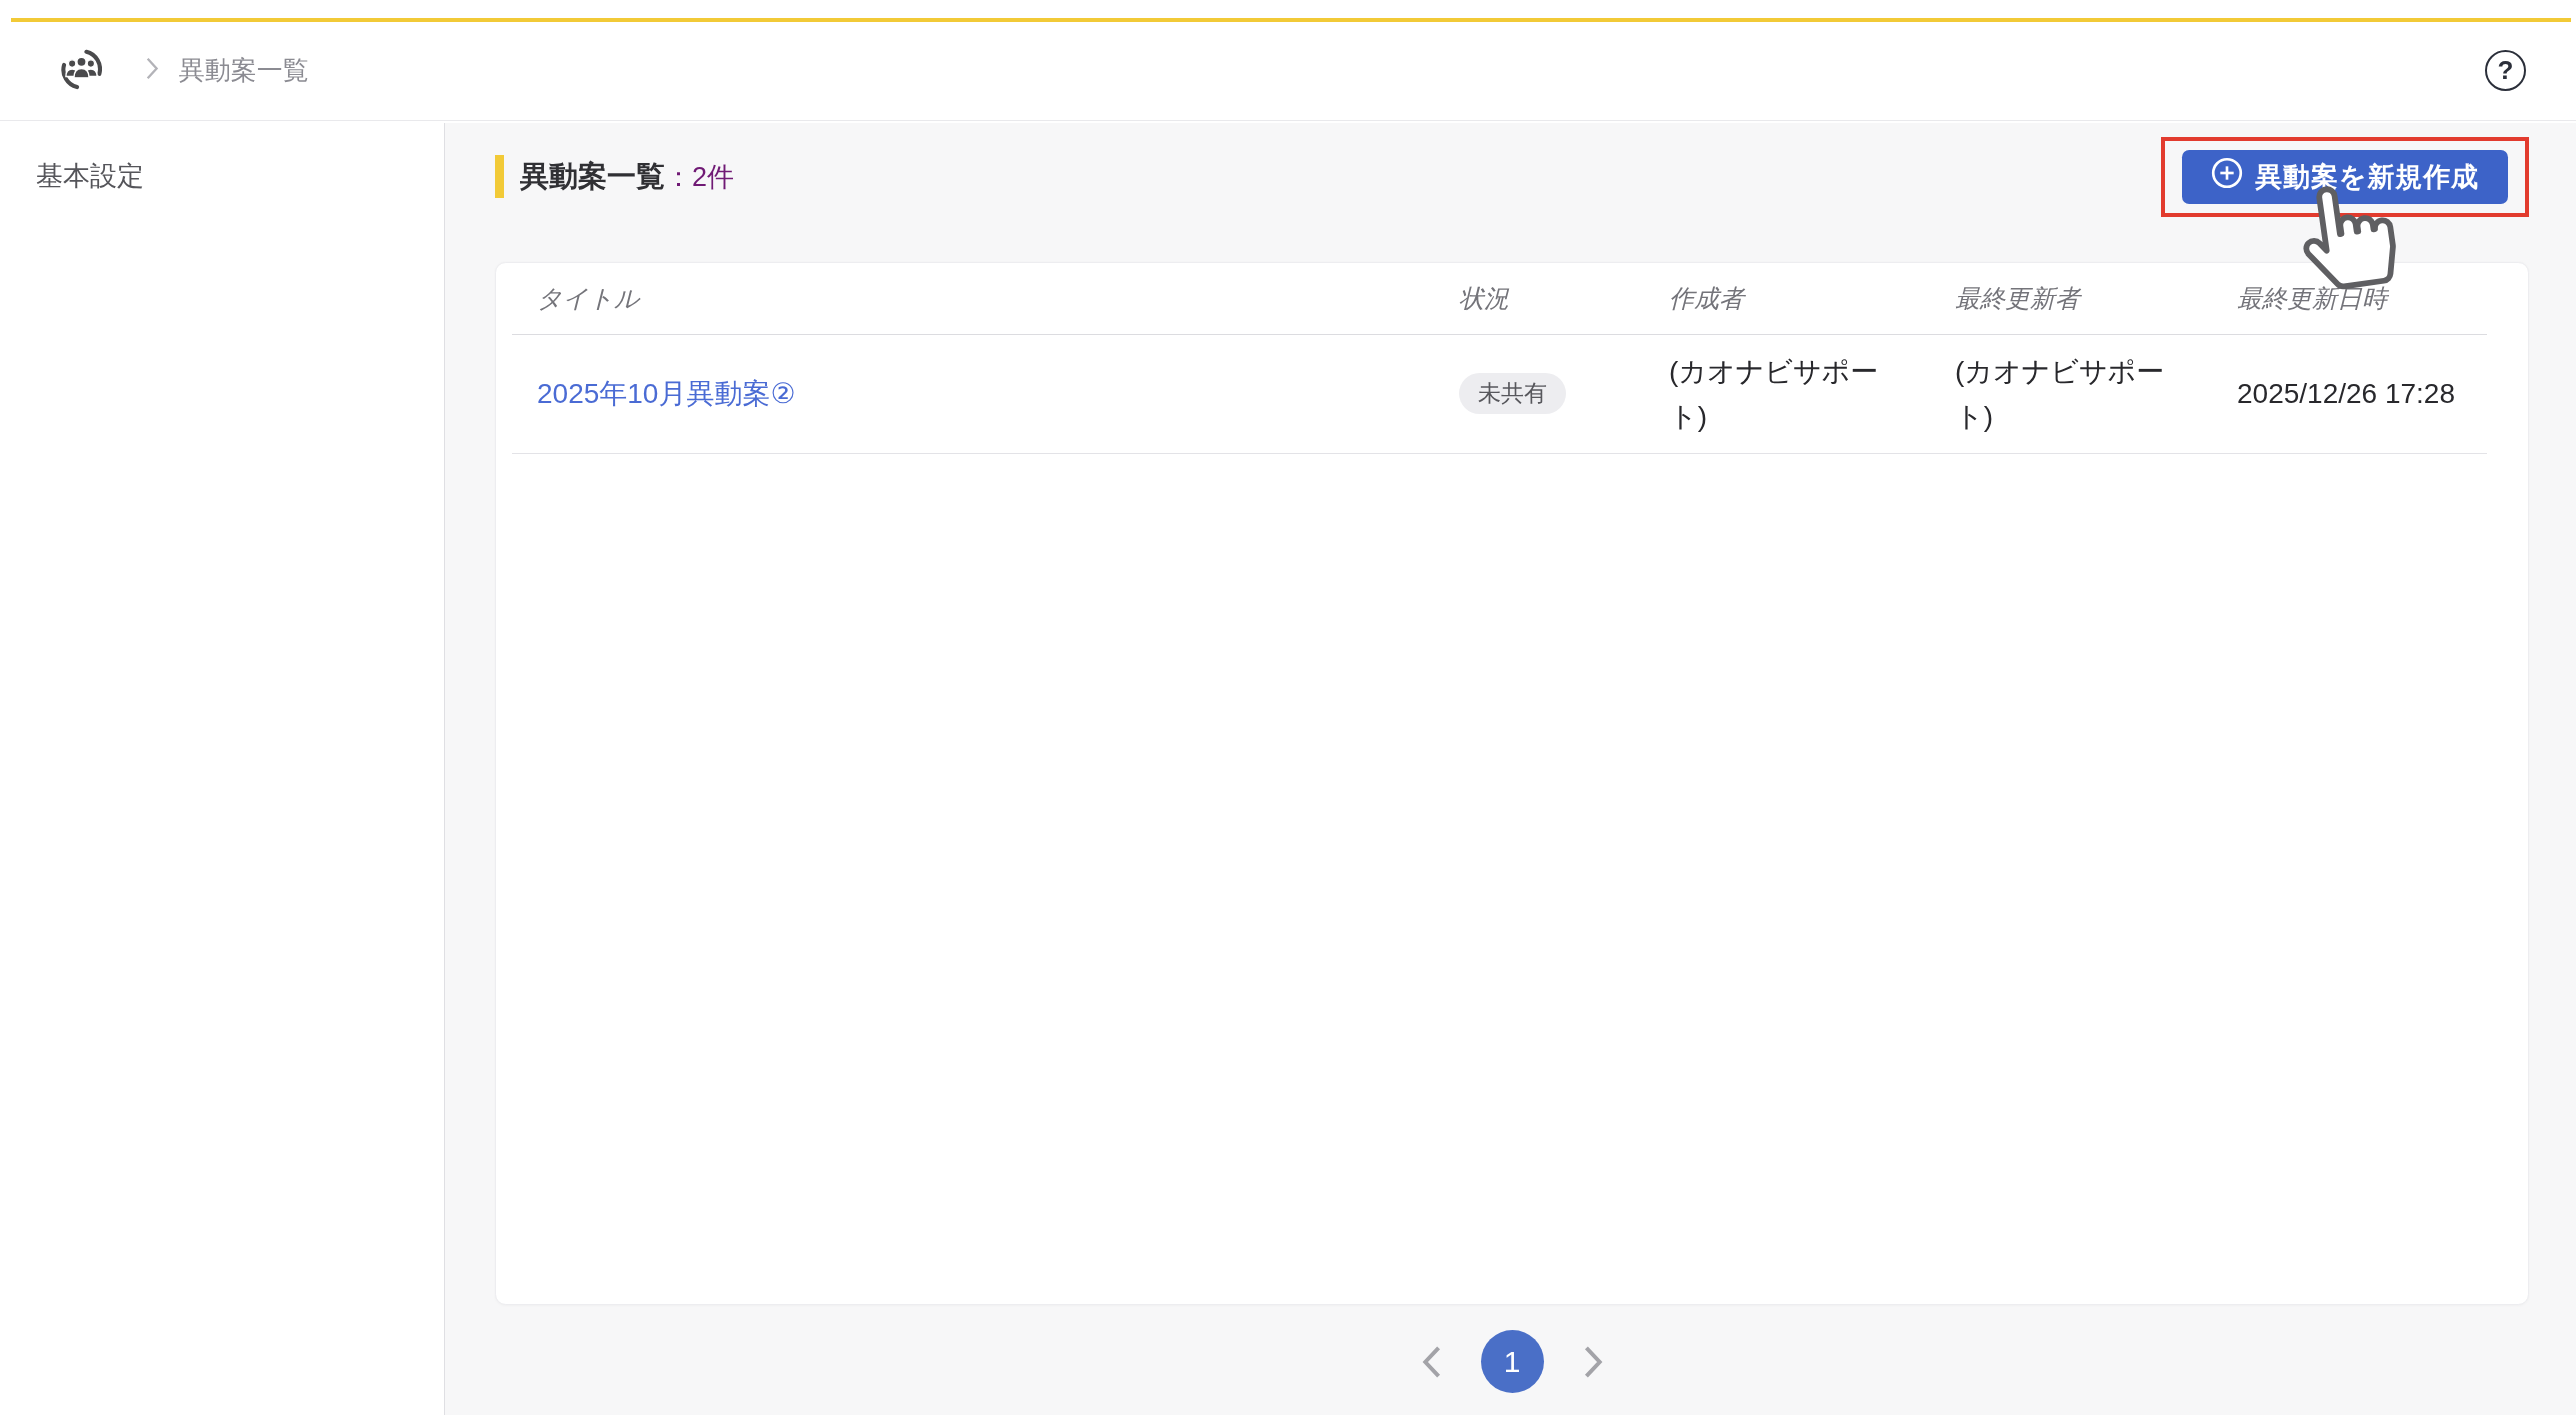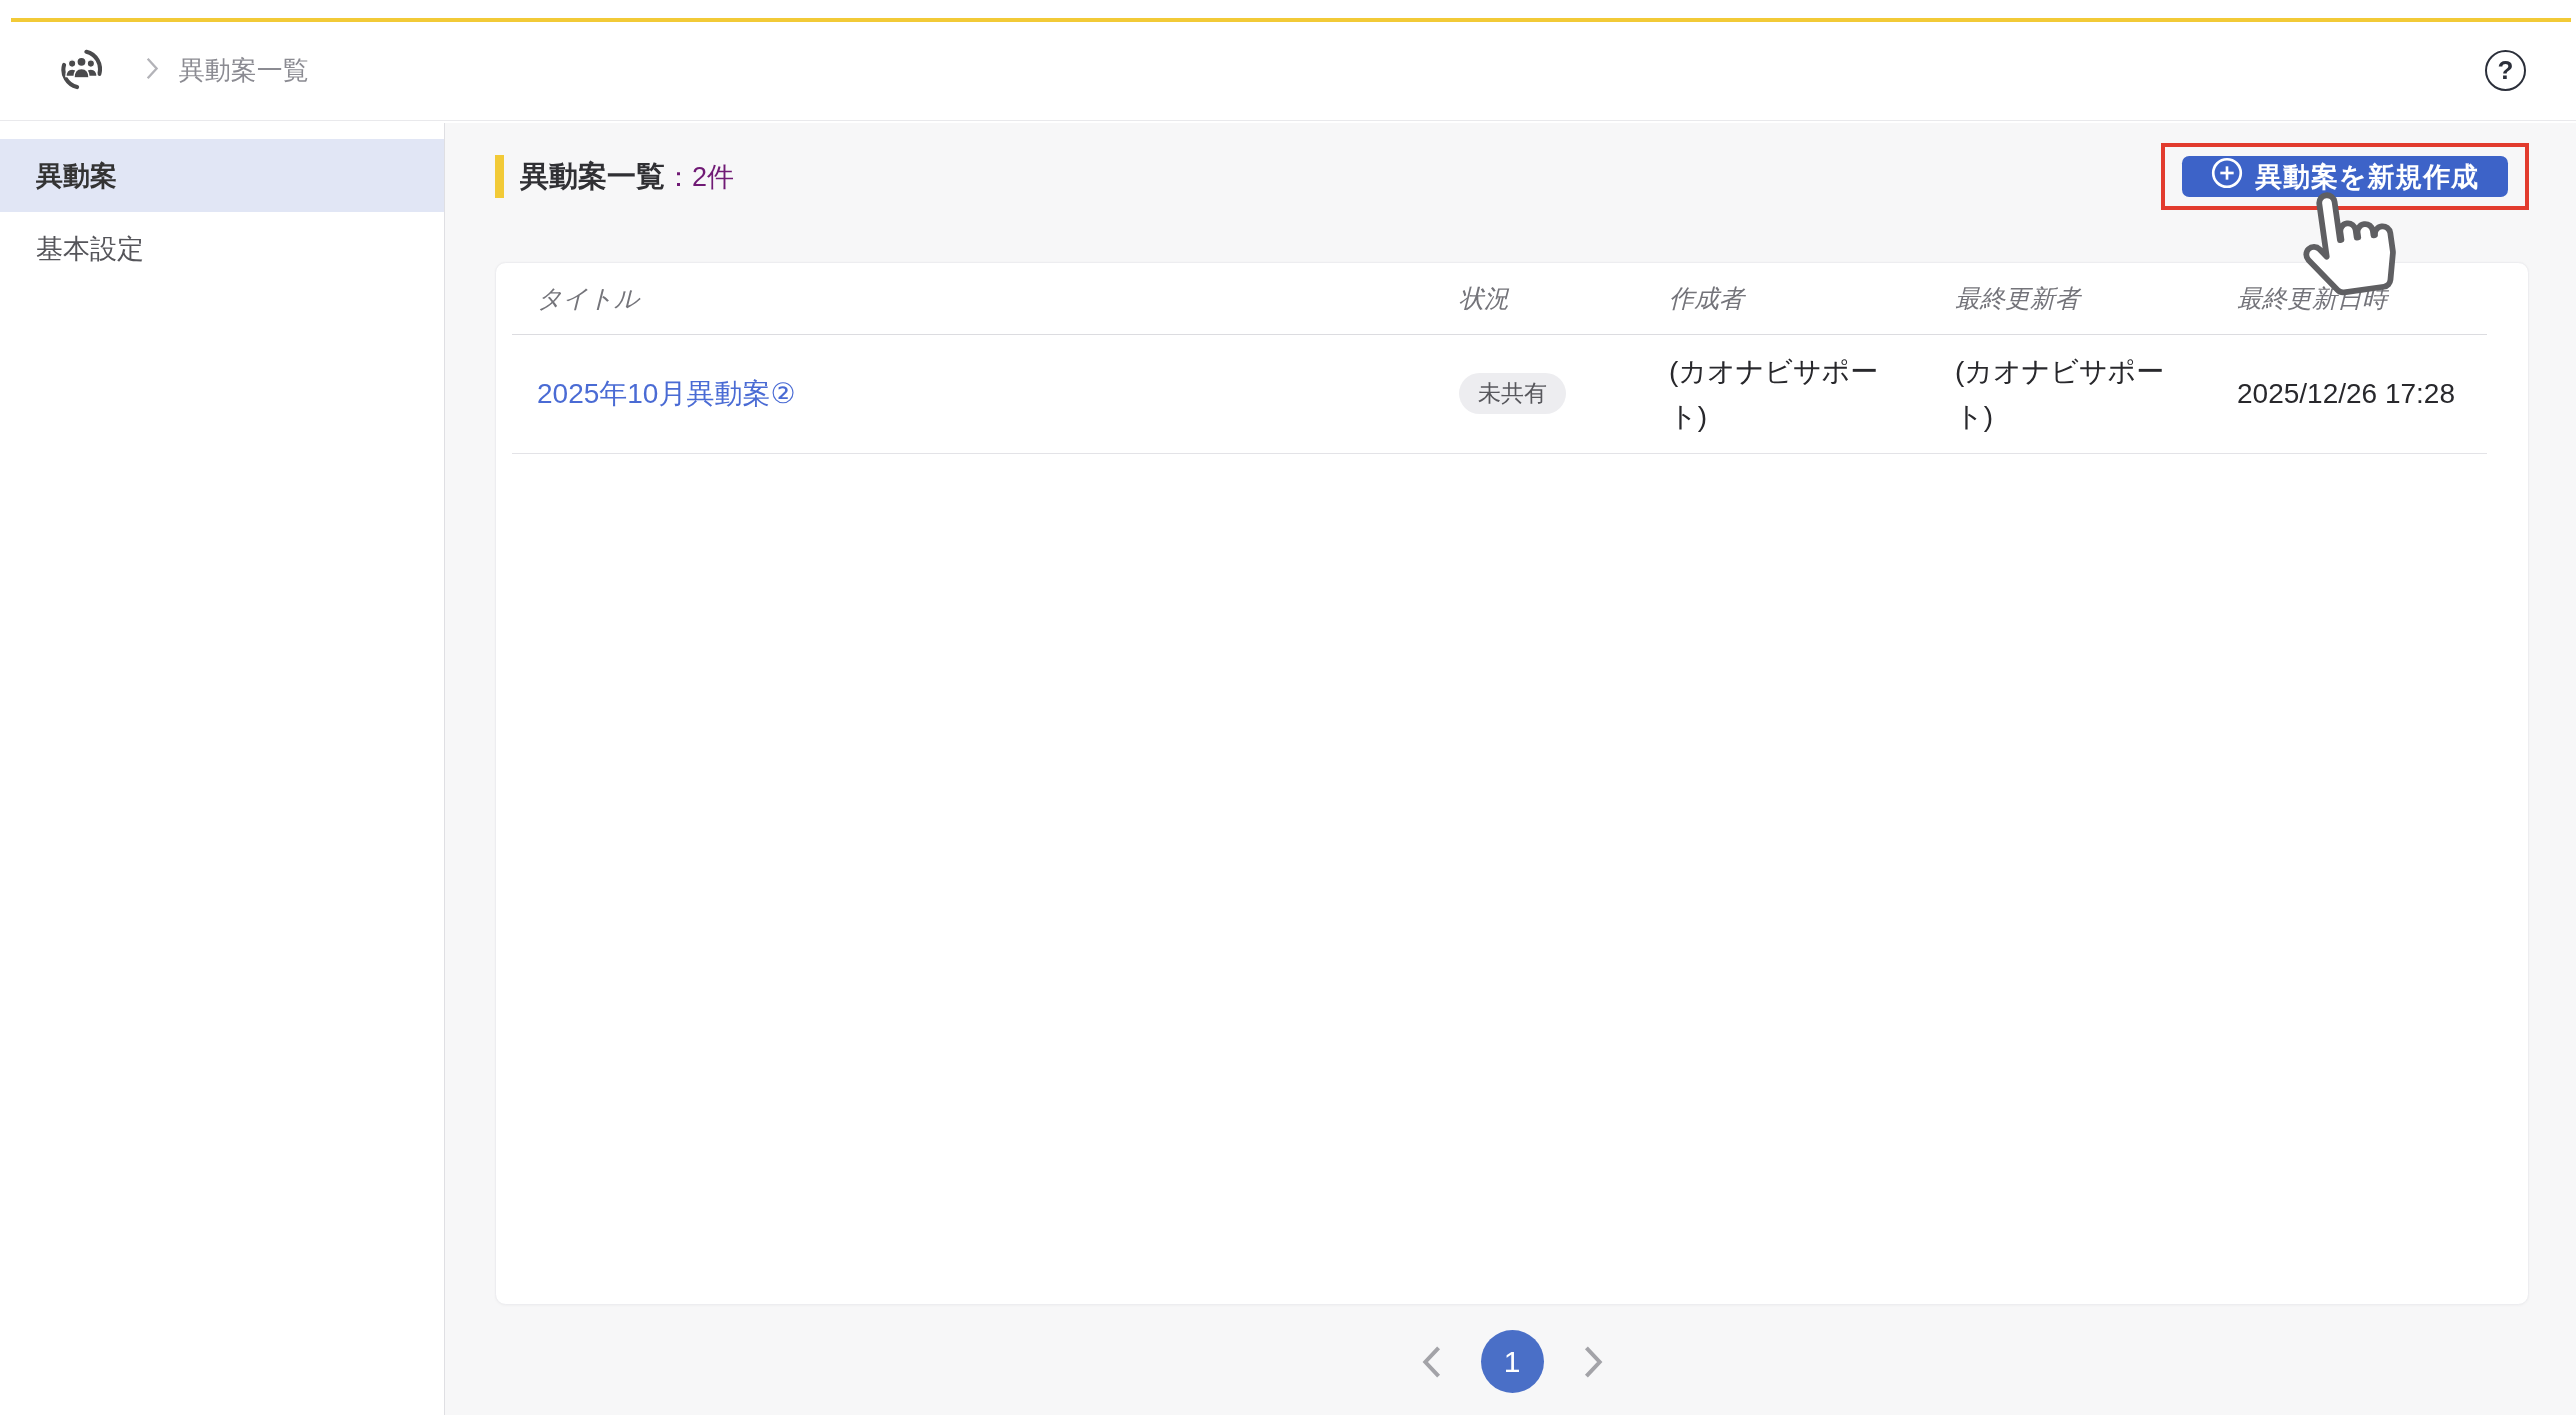--- a/index.html
+++ b/index.html
@@ -61,21 +61,21 @@
   .accent-bar { width: 9px; height: 43px; background: #F2CA37; margin-right: 16px; flex: none; }
   .page-title { font-size: 29px; font-weight: bold; color: #303034; }
   .page-count { font-size: 27px; font-weight: normal; color: #701a75; }
 
   
   .annotation-box {
     border: 4.5px solid #E23B2E; padding: 9px 17px;
     position: relative; background: transparent;
   }
   .create-btn {
-    height: 41px; background: #3D63C8; color: #fff; border: none; border-radius: 7.2px;
+    height: 54px; background: #3D63C8; color: #fff; border: none; border-radius: 7.2px;
     font-family: inherit; font-size: 27px; font-weight: bold; letter-spacing: 0.9px;
     display: flex; align-items: center; gap: 12.5px; padding: 0 29px; cursor: pointer;
   }
   .plus-icon { width: 32px; height: 32px; flex: none; }
   .hand-cursor {
     position: absolute; left: 132px; top: 38px; width: 102px; height: 114px;
     z-index: 10; pointer-events: none;
   }
 
   
@@ -147,23 +147,20 @@
     </span>
     <span class="crumb-current">異動案一覧</span>
   </div>
   <div class="help-button">
     <span>?</span>
   </div>
 </header>
 
 <div class="body-row">
   <nav class="sidebar">
-    <div class="side-item active">
-      <span>異動案</span>
-    </div>
     <div class="side-item">
       <span>基本設定</span>
     </div>
   </nav>
 
   <main class="main">
 
     <div class="title-row">
       <div class="title-left">
         <span class="accent-bar"></span>

